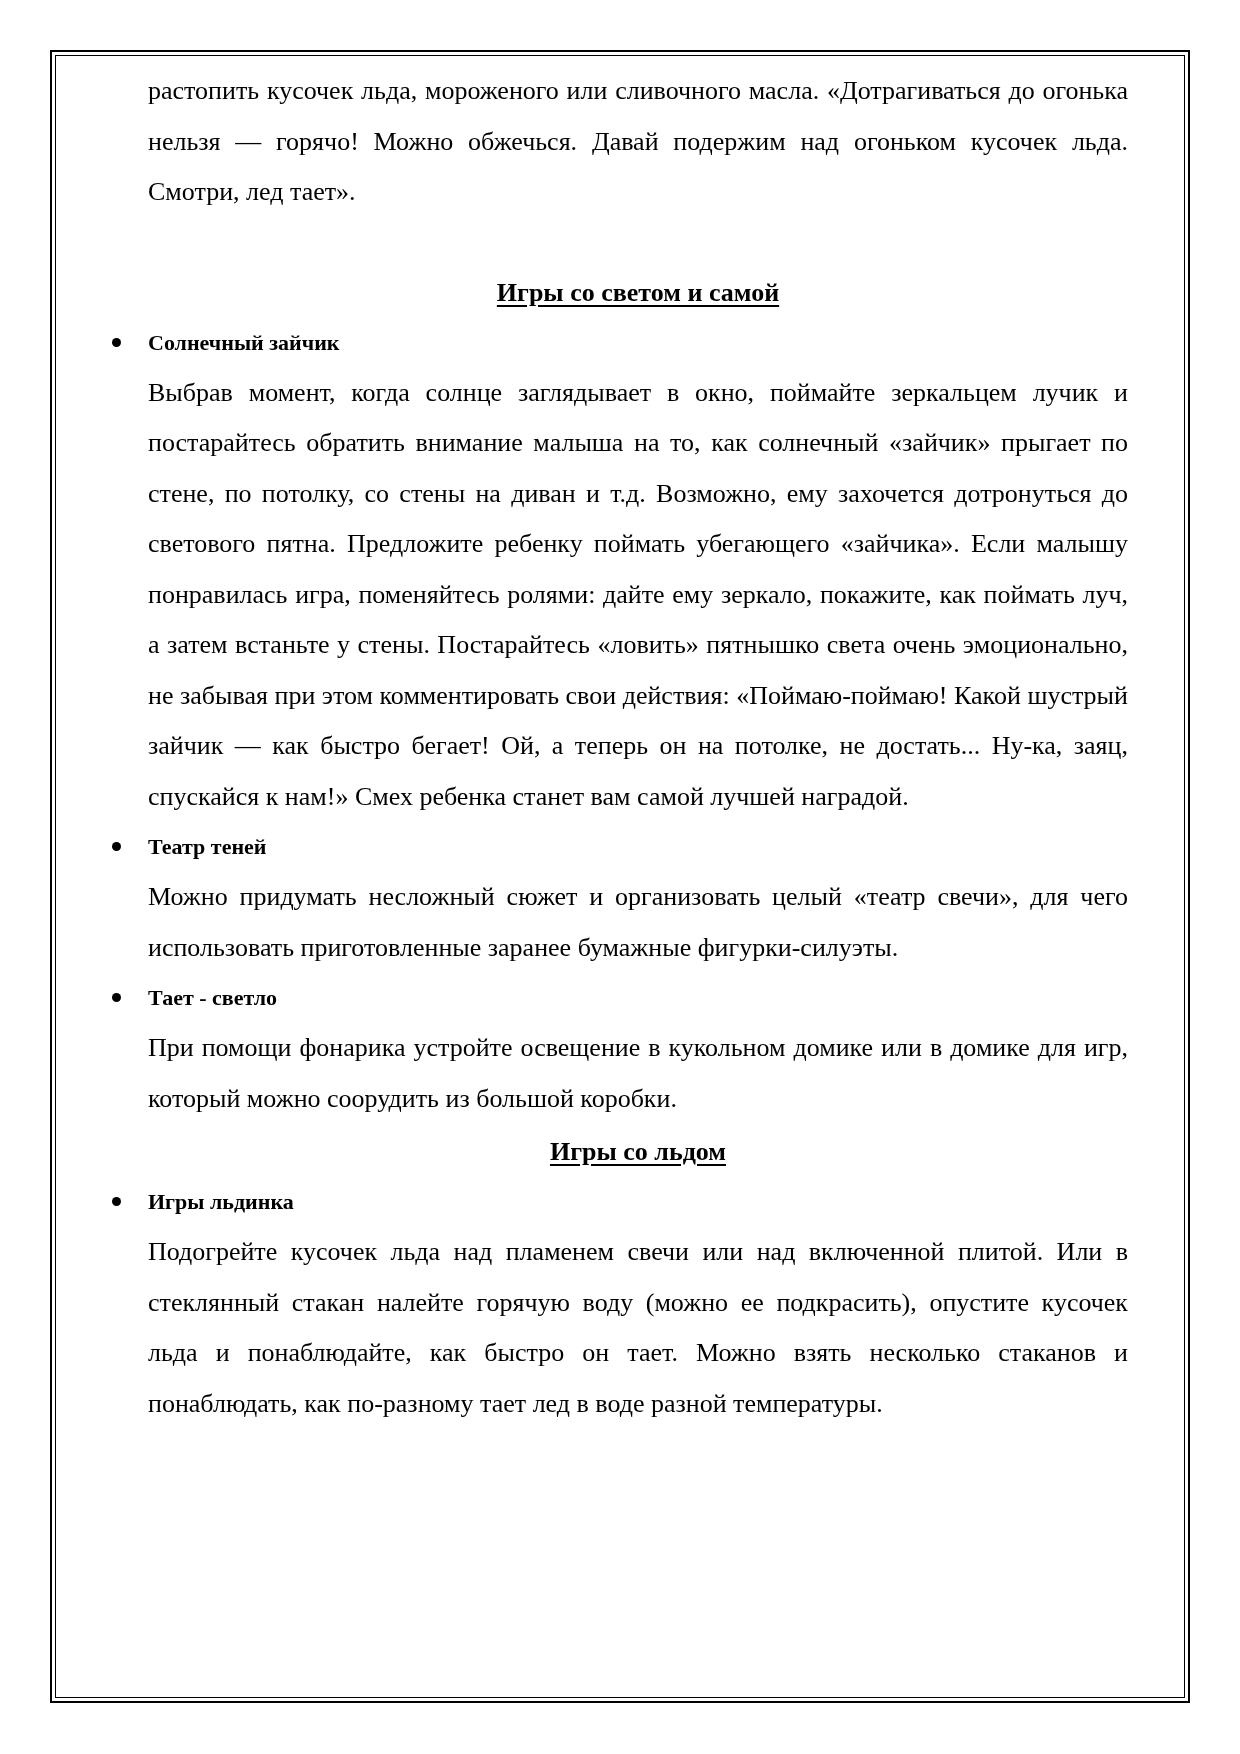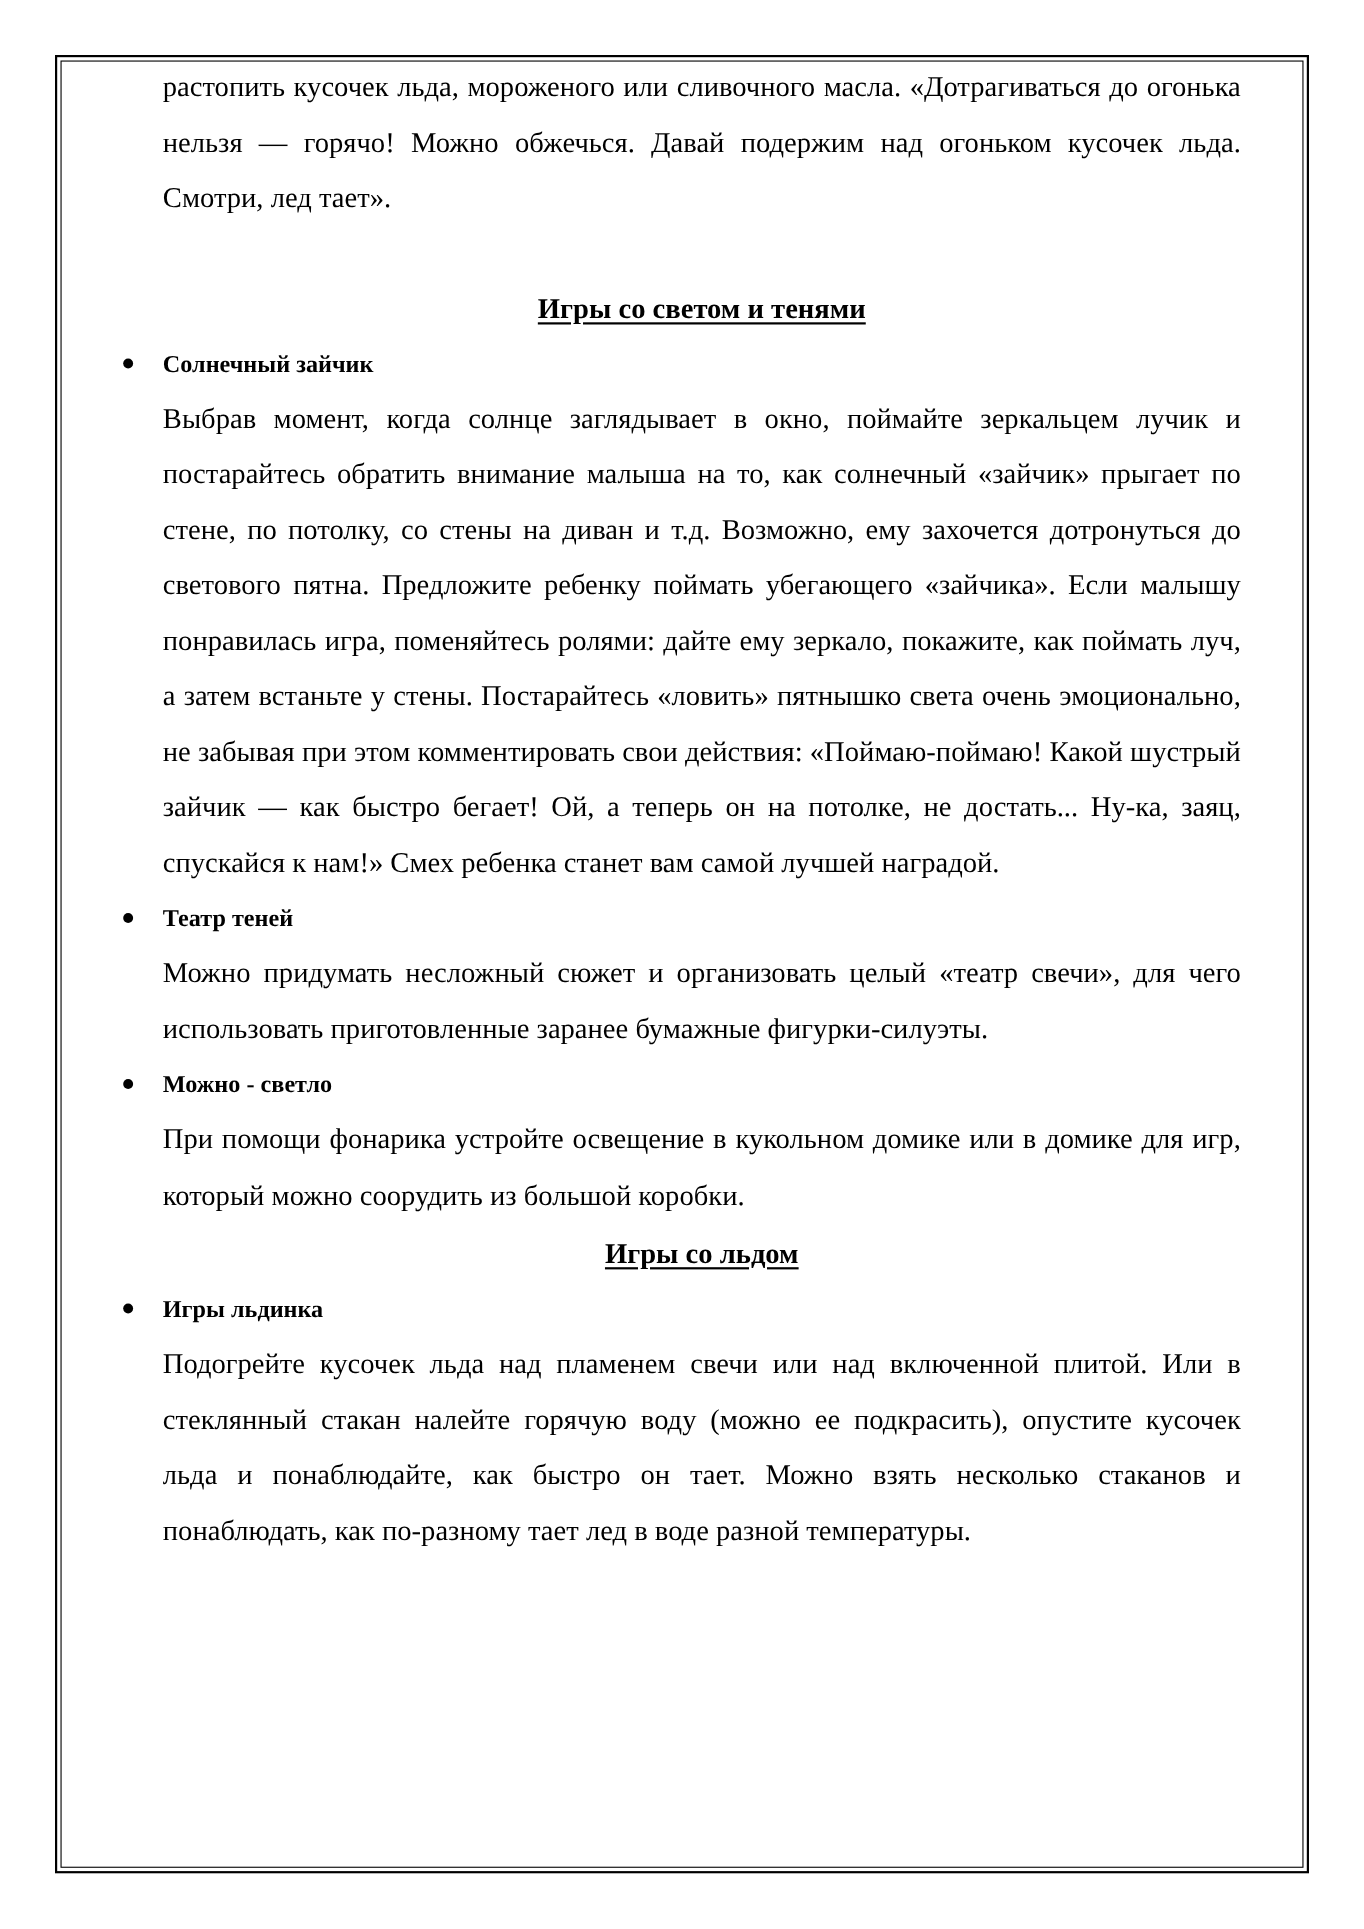--- a/index.html
+++ b/index.html
@@ -2,63 +2,63 @@
 <html><head>
 <meta charset="utf-8">
 <style>
   html, body { margin:0; padding:0; background:#ffffff; }
   body { width:1240px; height:1754px; position:relative; overflow:hidden;
          font-family:"Liberation Serif", serif; color:#000; }
   .frame-outer { position:absolute; left:50px; top:50px; width:1140px; height:1653px;
          border:2px solid #000; box-sizing:border-box; }
   .frame-inner { position:absolute; left:55px; top:55px; width:1130px; height:1643px;
          border:1px solid #000; box-sizing:border-box; }
-  .content { position:absolute; left:148px; top:54px; width:980px; }
+  .content { position:absolute; left:148px; top:66px; width:980px; }
   .line-block { font-size:26px; line-height:50.5px; text-align:justify; margin:0; }
   .heading { font-size:26px; line-height:50px; font-weight:bold; text-align:center;
              text-decoration:underline; text-decoration-thickness:2px; text-underline-offset:4px; margin:0; }
   .item-title { font-size:22px; line-height:50px; font-weight:bold; margin:0; position:relative; }
   .bullet { position:absolute; left:-36px; top:20px; width:9px; height:9px; border-radius:50%; background:#000; }
   .spacer-lg { height:50px; }
   .spacer-sm { height:3px; }
 </style>
 </head>
 <body>
 
 <div class="frame-outer"></div>
 <div class="frame-inner"></div>
 
 <div class="content">
   <p class="line-block">растопить кусочек льда, мороженого или сливочного масла. «Дотрагиваться до огонька нельзя — горячо! Можно обжечься. Давай подержим над огоньком кусочек льда. Смотри, лед тает».</p>
 
   <div class="spacer-lg"></div>
 
   <section>
-    <p class="heading">Игры со светом и тенями</p>
+    <p class="heading">Игры со светом и самой</p>
 
     <div>
       <p class="item-title">
         <span class="bullet"></span>
         <span>Солнечный зайчик</span>
       </p>
       <p class="line-block">Выбрав момент, когда солнце заглядывает в окно, поймайте зеркальцем лучик и постарайтесь обратить внимание малыша на то, как солнечный «зайчик» прыгает по стене, по потолку, со стены на диван и т.д. Возможно, ему захочется дотронуться до светового пятна. Предложите ребенку поймать убегающего «зайчика». Если малышу понравилась игра, поменяйтесь ролями: дайте ему зеркало, покажите, как поймать луч, а затем встаньте у стены. Постарайтесь «ловить» пятнышко света очень эмоционально, не забывая при этом комментировать свои действия: «Поймаю-поймаю! Какой шустрый зайчик — как быстро бегает! Ой, а теперь он на потолке, не достать... Ну-ка, заяц, спускайся к нам!» Смех ребенка станет вам самой лучшей наградой.</p>
     </div>
 
     <div>
       <p class="item-title">
         <span class="bullet"></span>
         <span>Театр теней</span>
       </p>
       <p class="line-block">Можно придумать несложный сюжет и организовать целый «театр свечи», для чего использовать приготовленные заранее бумажные фигурки-силуэты.</p>
     </div>
 
     <div>
       <p class="item-title">
         <span class="bullet"></span>
-        <span>Можно - светло</span>
+        <span>Тает - светло</span>
       </p>
       <p class="line-block">При помощи фонарика устройте освещение в кукольном домике или в домике для игр, который можно соорудить из большой коробки.</p>
     </div>
   </section>
 
   <div class="spacer-sm"></div>
 
   <section>
     <p class="heading">Игры со льдом</p>
 

